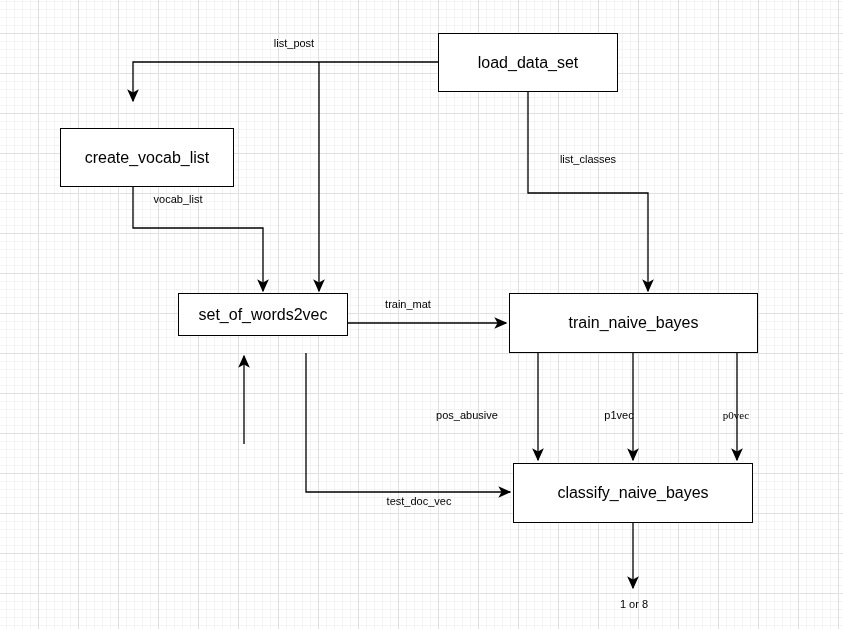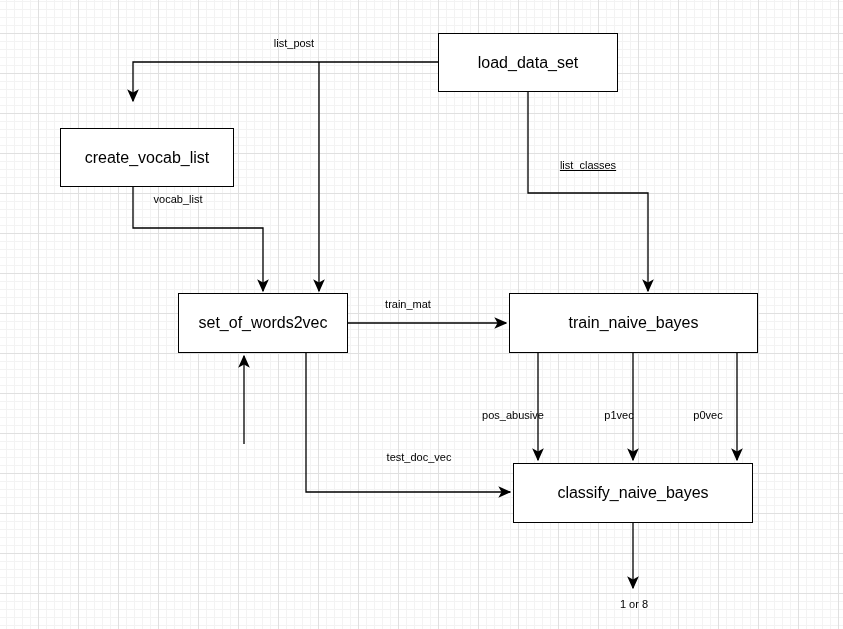--- a/index.html
+++ b/index.html
@@ -69,36 +69,36 @@
   </svg>
 
   <div class="node" style="left:438px;top:33px;width:180px;height:59px;align-items:center;">
     <span>load_data_set</span>
   </div>
 
   <div class="node" style="left:60px;top:104px;width:174px;height:59px;margin-top:24px;">
     <span>create_vocab_list</span>
   </div>
 
-  <div class="node" style="left:178px;top:293px;width:170px;height:60px;">
+  <div class="node" style="left:178px;top:293px;width:170px;height:43px;">
     <span>set_of_words2vec</span>
   </div>
 
   <div class="node" style="left:509px;top:293px;width:249px;height:60px;">
     <span>train_naive_bayes</span>
   </div>
 
   <div class="node" style="left:513px;top:463px;width:240px;height:60px;">
     <span>classify_naive_bayes</span>
   </div>
 
 
   <div class="edge-label" style="left:294px;top:34px;">list_post</div>
   <div class="edge-label" style="left:178px;top:190px;">vocab_list</div>
-  <div class="edge-label" style="left:588px;top:156px;text-decoration:underline;">list_classes</div>
+  <div class="edge-label" style="left:588px;top:150px;">list_classes</div>
   <div class="edge-label" style="left:408px;top:295px;">train_mat</div>
-  <div class="edge-label" style="left:513px;top:406px;">pos_abusive</div>
+  <div class="edge-label" style="left:467px;top:406px;">pos_abusive</div>
   <div class="edge-label" style="left:599px;top:406px;margin-left:20px;">p1vec</div>
-  <div class="edge-label" style="left:708px;top:406px;">p0vec</div>
-  <div class="edge-label" style="left:407px;top:448px;padding-left:24px;">test_doc_vec</div>
+  <div class="edge-label" style="left:736px;top:406px;font-family:Liberation Serif, serif;">p0vec</div>
+  <div class="edge-label" style="left:407px;top:492px;padding-left:24px;">test_doc_vec</div>
   <div class="edge-label" style="left:634px;top:595px;">1 or 8</div>
 
 </div>
 
 </body></html>

